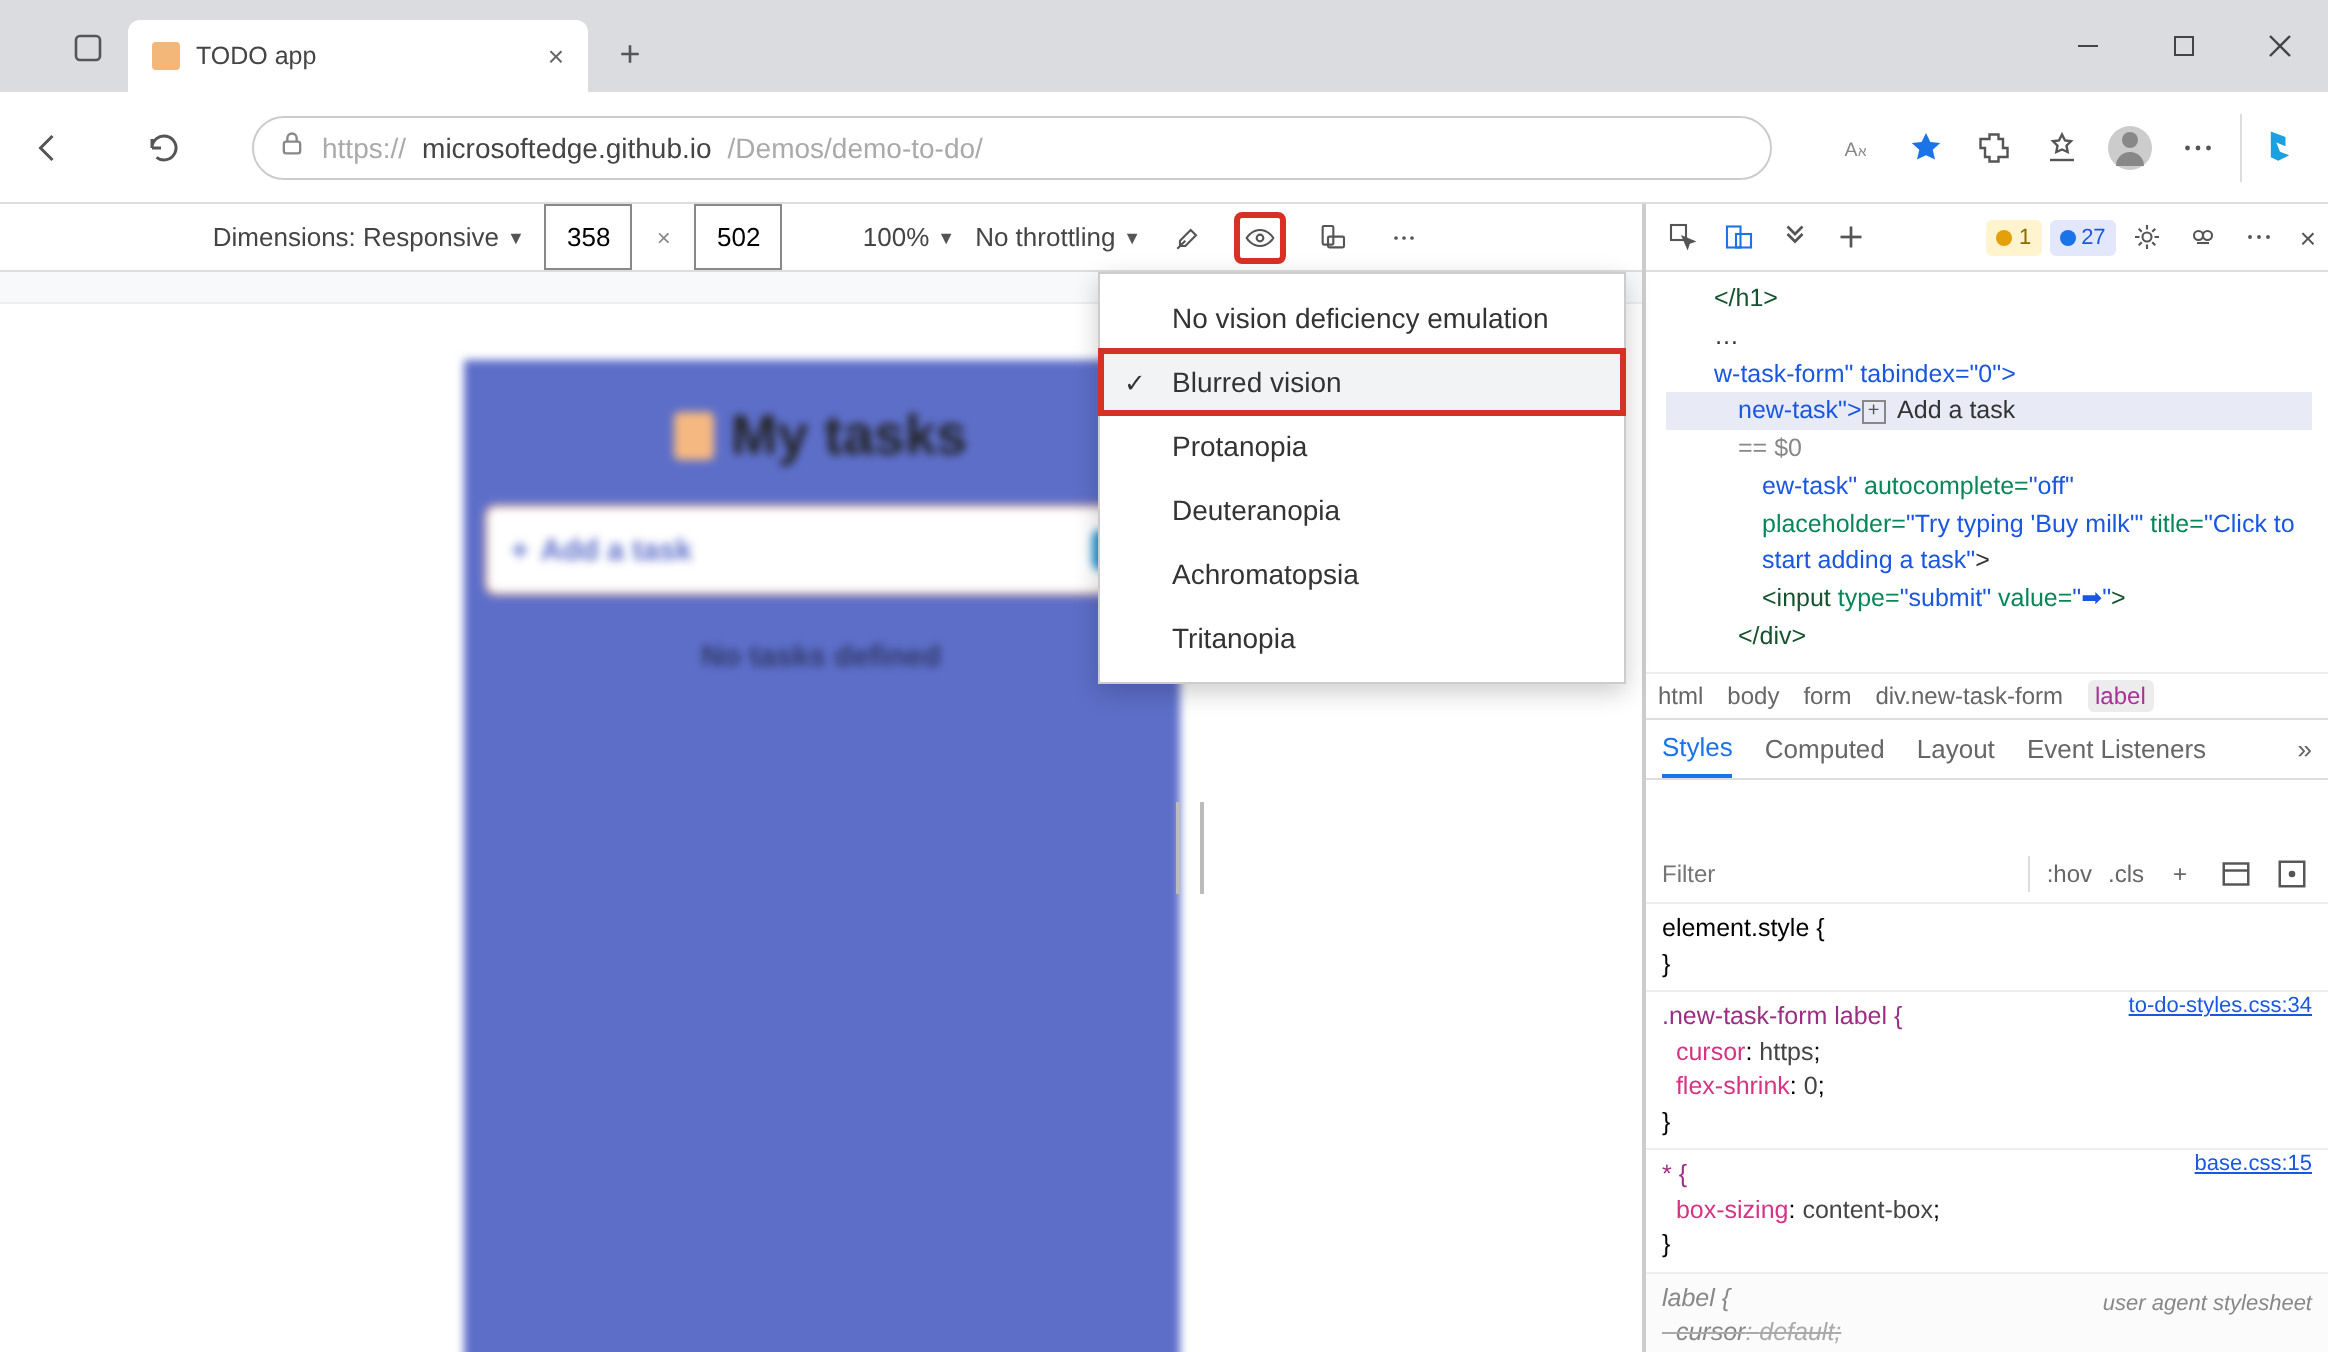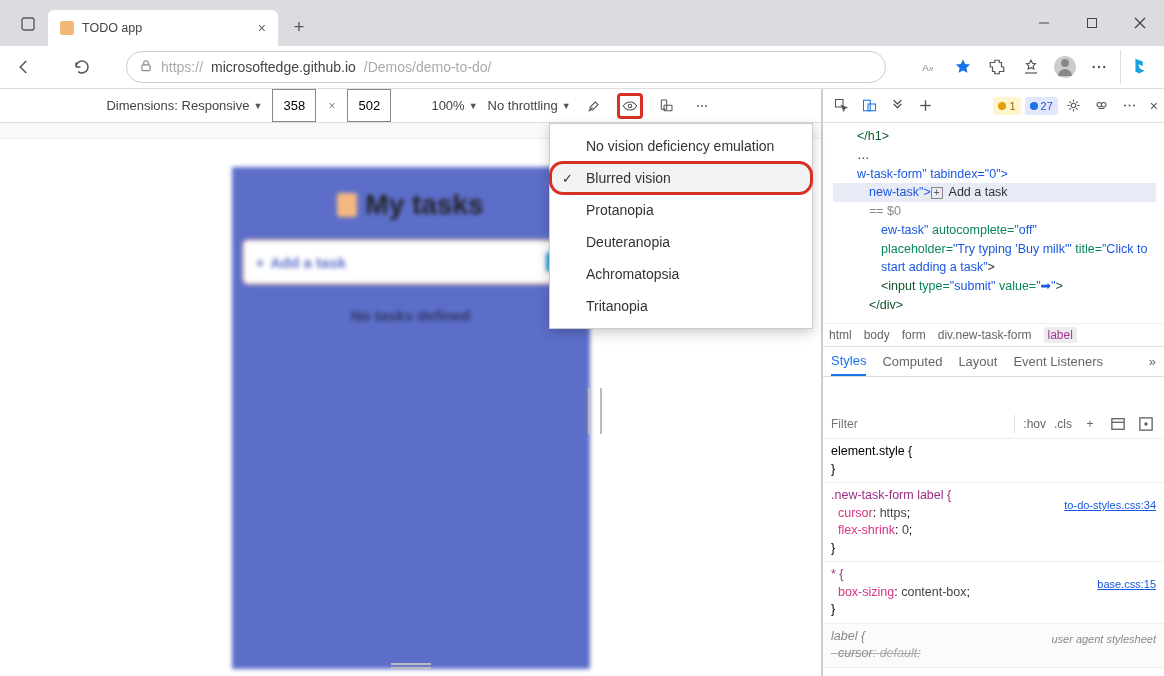--- a/index.html
+++ b/index.html
@@ -1,31 +1,31 @@
 <!DOCTYPE html>
 <html><head>
 <meta charset="utf-8">
 <style>
 * { box-sizing: border-box; margin: 0; padding: 0; font-family: "Segoe UI", sans-serif; }
 body { width: 1164px; height: 676px; background: #fff; overflow: hidden; position: relative; }
 
 
 .titlebar { height: 46px; background: #dadce0; display: flex; align-items: flex-end; }
-.tab-strip { display: flex; align-items: flex-end; height: 100%; padding-left: 8px; }
+.tab-strip { display: flex; align-items: flex-end; height: 100%; padding-left: 24px; }
 .tab-square { width: 32px; height: 32px; margin: 0 4px 6px 4px; display:flex; align-items:center; justify-content:center; border-radius:4px; }
 .tab-square svg { width:16px; height:16px; }
 .browser-tab { background: #fff; height: 36px; min-width: 230px; border-radius: 6px 6px 0 0; display: flex; align-items: center; padding: 0 12px; font-size: 12.5px; color:#444; gap:8px;}
 .browser-tab .favicon { width:14px; height:14px; background:#f3b77a; border-radius:2px; }
 .browser-tab .tab-close { margin-left:auto; font-size:14px; color:#666; }
 .tab-add { width:30px; height:30px; display:flex; align-items:center; justify-content:center; font-size:18px; color:#555; margin-left:6px; margin-bottom:4px;}
 .win-controls { margin-left:auto; display:flex; height:100%; }
 .win-btn { width:48px; display:flex; align-items:center; justify-content:center; color:#444; }
 .win-btn svg { width:12px; height:12px; }
 
-.addrbar { height: 43px; background:#fff; border-bottom:1px solid #ddd; display:flex; align-items:center; padding: 0 6px; gap:22px; }
+.addrbar { height: 56px; background:#fff; border-bottom:1px solid #ddd; display:flex; align-items:center; padding: 0 6px; gap:22px; }
 .addr-icon { width:36px; height:34px; display:flex; align-items:center; justify-content:center; color:#555; border-radius:4px; }
 .addr-icon svg { width:18px; height:18px; }
 .url-field { flex:1; height:32px; border:1px solid #ccc; border-radius:20px; display:flex; align-items:center; padding:0 12px; font-size:14px; color:#777; gap:8px; margin:0 4px;}
 .url-field .lock{ color:#888; }
 .url-field .path-light{ color:#aaa; }
 .url-field .domain{ color:#444; }
 .right-icons { display:flex; align-items:center; gap:0; }
 .right-icons .addr-icon{ width:34px; }
 .star-icon{ color:#1a73e8; }
 .avatar-dot { width:22px; height:22px; background:#ccc; border-radius:50%; position:relative; }
@@ -57,21 +57,21 @@
 .task-input-row .submit-sq{ margin-left:auto; width:20px; height:20px; background:#2a98d4; border-radius:4px;}
 .no-tasks{ text-align:center; color:rgba(0,0,0,.5); margin-top:22px; font-size:15px; font-weight:600; }
 .bottom-handle{ position:absolute; bottom:8px; left:50%; transform:translateX(-50%); width:40px; display:flex; flex-direction:column; gap:2px;}
 .bottom-handle div{ height:2px; background:#bbb;}
 
 
 .vision-menu { position:absolute; top:34px; right:8px; width:264px; background:#fff; border:1px solid #ccc; box-shadow:0 4px 12px rgba(0,0,0,.2); z-index:50; padding:6px 0;}
 .vision-item{ height:32px; display:flex; align-items:center; padding:0 16px 0 36px; font-size:14px; color:#333; position:relative;}
 .vision-item.selected{ background:#f1f3f4;}
 .vision-item.selected::before{ content:"✓"; position:absolute; left:12px; font-size:13px;}
-.vision-item.highlight{ outline:3px solid #d93025; outline-offset:-2px;border-radius:13px;}
+.vision-item.highlight{ outline:3px solid #d93025; outline-offset:-2px;}
 
 
 .devtools { width:342px; display:flex; flex-direction:column; border-left:1px solid #ccc; font-size:13px;}
 .dt-tabs { height:34px; border-bottom:1px solid #ddd; display:flex; align-items:center; padding:0 6px; gap:4px;}
 .dt-tabs .ticon{ width:24px; height:24px; display:flex; align-items:center; justify-content:center; color:#555;}
 .dt-tabs .ticon svg{width:15px;height:15px;}
 .dt-tabs .ticon.blue{ color:#1a73e8;}
 .dt-tabs .spacer{ flex:1;}
 .badge{ height:18px; border-radius:3px; font-size:11px; padding:0 5px; display:flex; align-items:center; gap:3px;}
 .badge.warn{ background:#fff4ce;color:#8a6d00;}
@@ -99,21 +99,21 @@
 .styles-tabs .st.active{ color:#1a73e8; border-bottom:2px solid #1a73e8; height:100%; display:flex; align-items:center;}
 .styles-tabs .chev{margin-left:auto;}
 
 .styles-toolbar{ height:30px; border-bottom:1px solid #eee; display:flex; align-items:center; padding:0 8px; gap:8px; font-size:12px; color:#666;margin-top:32px;}
 .styles-toolbar input{ border:none; outline:none; flex:1; font-size:12px;}
 .styles-toolbar .divider{ width:1px; height:18px; background:#ddd;}
 .styles-toolbar .sicon{width:20px;display:flex;justify-content:center;}
 
 .styles-body{ flex:1; overflow:auto; font-family:Consolas,monospace; font-size:12.5px; line-height:1.4; }
 .rule-block{ border-bottom:1px solid #eee; padding:4px 8px; position:relative;}
-.rule-block .src{ position:absolute; right:8px; top:15px; font-size:11px; color:#1a57e0; text-decoration:underline;}
+.rule-block .src{ position:absolute; right:8px; top:0; font-size:11px; color:#1a57e0; text-decoration:underline;}
 .rule-block .ua-src{ position:absolute; right:8px; top:8px; font-size:11px; color:#888; font-style:italic;}
 .sel{ color:#9b2e83;} .prop{color:#d63384;} .valv{color:#444;}
 .rule-block.ua{ background:#fbfbfb; font-style:italic;}
 .rule-block.ua .prop,.rule-block.ua .sel{color:#888;}
 .strike{text-decoration:line-through;color:#aaa;}
 
 
 .frame-side{ position:absolute; width:358px; top:28px; height:502px; left:50%; transform:translateX(-50%);}
 .frame-side::after{content:"";position:absolute;right:-12px;top:44%;width:10px;height:46px;border-left:2px solid #bbb;border-right:2px solid #bbb;}
 </style>

